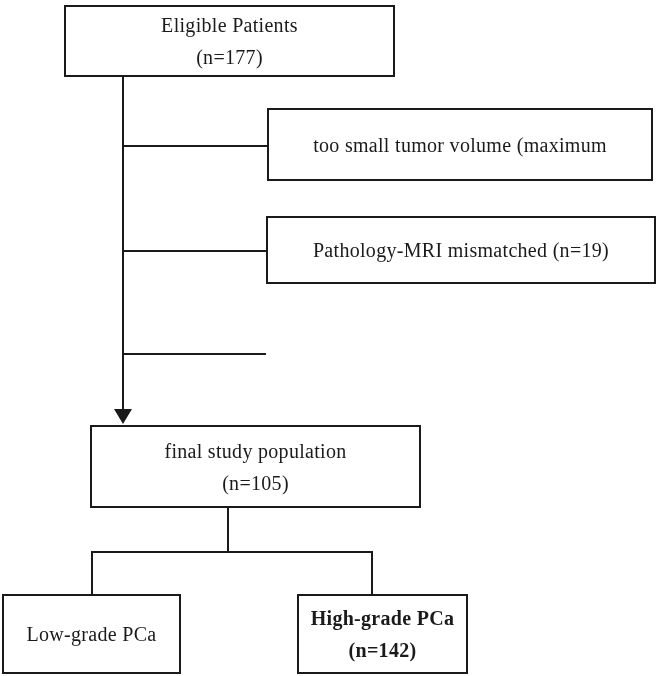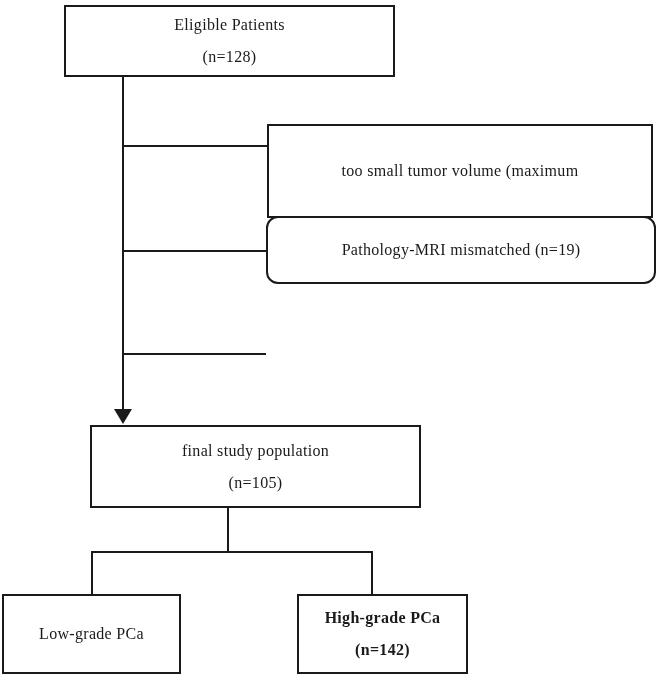--- a/index.html
+++ b/index.html
@@ -19,21 +19,21 @@
   .node {
     position: absolute;
     box-sizing: border-box;
     border: 2px solid var(--line, #1a1a1a);
     background: var(--background, #ffffff);
     display: flex;
     flex-direction: column;
     align-items: center;
     justify-content: center;
     text-align: center;
-    font-size: 16px;
+    font-size: 20px;
     line-height: 32px;
   }
   .nline {
     white-space: nowrap;
     letter-spacing: 0.3px;
   }
   .connector {
     position: absolute;
     background: var(--line, #1a1a1a);
   }
@@ -58,28 +58,28 @@
   <div class="connector" style="left:123px; top:250px; width:143px; height:2px;"></div>
   <div class="connector" style="left:123px; top:353px; width:143px; height:2px;"></div>
 
   <div class="connector" style="left:227px; top:507px; width:2px; height:46px;"></div>
   <div class="connector" style="left:91px; top:551px; width:282px; height:2px;"></div>
   <div class="connector" style="left:91px; top:551px; width:2px; height:43px;"></div>
   <div class="connector" style="left:371px; top:551px; width:2px; height:43px;"></div>
 
   <div class="node" style="left:64px; top:5px; width:331px; height:72px;">
     <div class="nline">Eligible Patients</div>
-    <div class="nline">(n=128)</div>
+    <div class="nline">(n=177)</div>
   </div>
 
-  <div class="node" style="left:267px; top:124px; width:386px; height:94px;text-align:right;">
+  <div class="node" style="left:267px; top:108px; width:386px; height:73px;text-align:right;">
     <div class="nline">too small tumor volume (maximum</div>
   </div>
 
-  <div class="node" style="left:266px; top:216px; width:390px; height:68px;border-radius:12px;">
+  <div class="node" style="left:266px; top:216px; width:390px; height:68px;">
     <div class="nline">Pathology-MRI mismatched (n=19)</div>
   </div>
 
 
   <div class="node" style="left:63px; top:425px; width:331px; height:83px;margin-left:27px;">
     <div class="nline">final study population</div>
     <div class="nline">(n=105)</div>
   </div>
 
   <div class="node" style="left:2px; top:594px; width:179px; height:80px;justify-content:center;">

